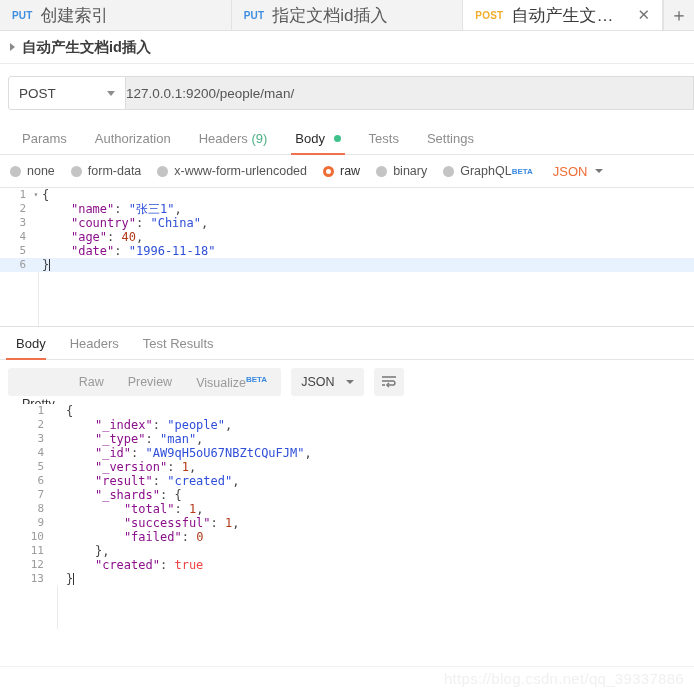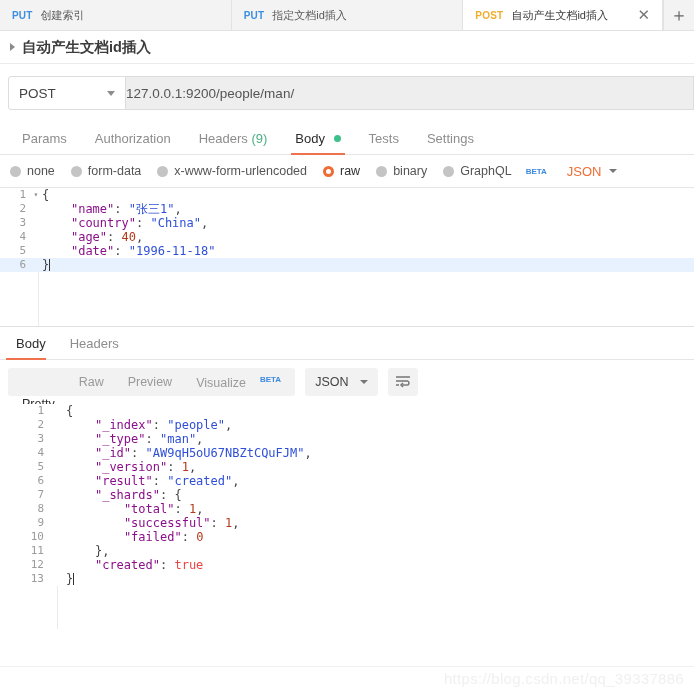--- a/index.html
+++ b/index.html
@@ -41,21 +41,21 @@
   .req-tab .verb {
     font-size: 10px;
     font-weight: bold;
     letter-spacing: .2px;
     margin-right: 8px;
     white-space: nowrap;
   }
   .verb.put { color: #3e8ee0; }
   .verb.post { color: #f0ad2e; }
   .req-tab .tname {
-    font-size: 11px;
+    font-size: 17px;
     color: #5a5a5a;
     white-space: nowrap;
     overflow: hidden;
     text-overflow: ellipsis;
   }
   .req-tab.t3 .tname { color: #3a3a3a; }
   .tab-close {
     margin-left: auto;
     padding-left: 10px;
     color: #777;
@@ -202,21 +202,21 @@
     background: #fff;
     border: 3px solid #ef6c35;
     width: 5px; height: 5px;
   }
   .radio-opt.sel { color: #333; }
   .beta-sup {
     font-size: 8px;
     color: #3b8ae0;
     font-weight: bold;
     vertical-align: super;
-    margin-left: 14px;
+    margin-left: 0;
   }
   .json-sel {
     display: flex;
     align-items: center;
     margin-left: 4px;
   }
   .json-sel .jtext {
     color: #ef6c35;
     font-size: 13px;
     margin-right: 8px;
@@ -530,20 +530,23 @@
     </div>
 </div>
 
 <div class="resp-tabs">
   <div class="resp-tab active">
     <span>Body</span>
   </div>
   <div class="resp-tab">
     <span>Headers</span>
   </div>
+  <div class="resp-tab">
+    <span>Test Results</span>
+  </div>
 </div>
 
 <div class="viewrow">
   <div class="seg-group">
     <div class="seg active">
       <span>Pretty</span>
     </div>
     <div class="seg">
       <span>Raw</span>
     </div>

